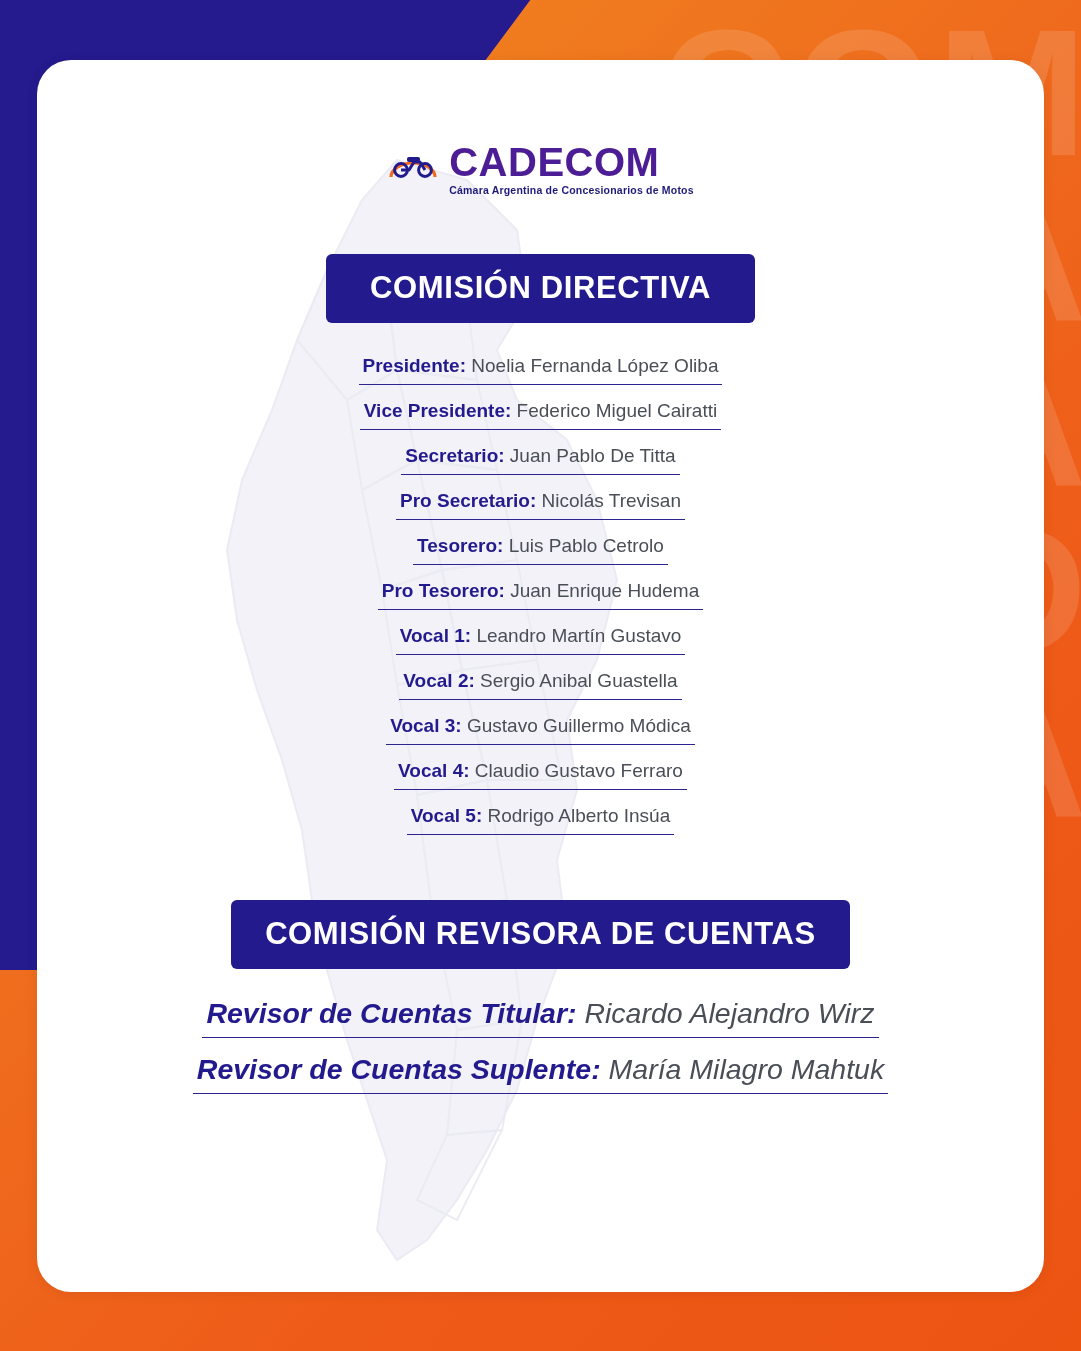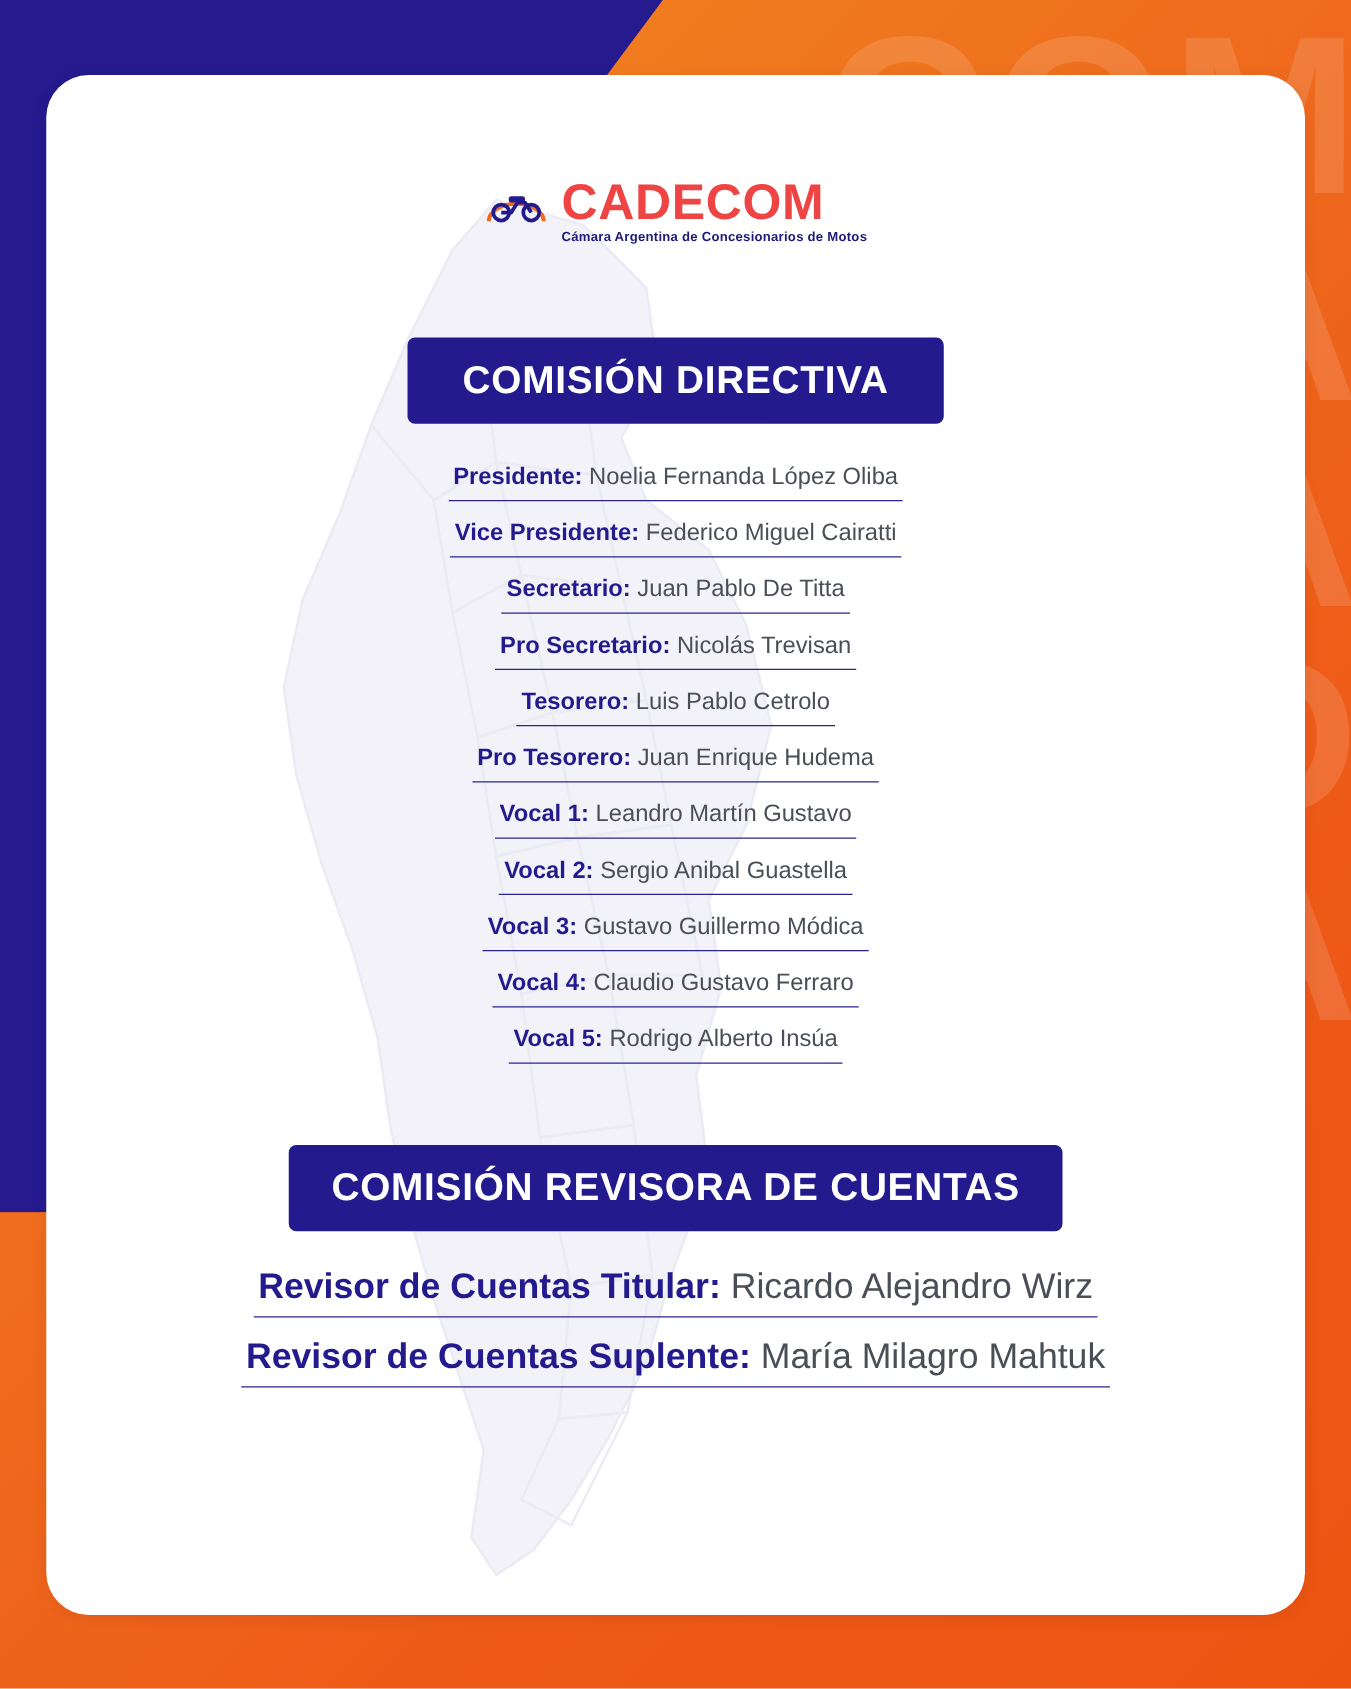--- a/index.html
+++ b/index.html
@@ -101,21 +101,21 @@
     position: relative;
     display: inline-block;
   }
   .logo-text-wrap {
     text-align: left;
     line-height: 1;
   }
   .logo-title {
     font-size: 40px;
     font-weight: bold;
-    color: #ef4444;
+    color: #4c1d95;
     letter-spacing: 0.5px;
   }
   .logo-sub {
     font-size: 10.5px;
     color: #1f1a7a;
     letter-spacing: 0.2px;
     margin-top: 3px;
     font-weight: 600;
   }
 
@@ -123,21 +123,21 @@
   .banner {
     display: inline-block;
     background: #231a8d;
     color: #ffffff;
     font-size: 31px;
     font-weight: bold;
     letter-spacing: 0.6px;
     padding: 16px 44px 17px;
     border-radius: 6px;
   }
-  .banner-directiva { margin-top: 68px; }
+  .banner-directiva { margin-top: 52px; }
   .banner-revisora  { margin-top: 56px; padding-left: 34px; padding-right: 34px; }
 
   
   .members {
     margin-top: 26px;
     display: flex;
     flex-direction: column;
     align-items: center;
     gap: 0px;
   }
@@ -150,21 +150,21 @@
     border-bottom: 1.6px solid #2b2490;
     margin-bottom: 9px;
   }
   .member-role {
     font-weight: bold;
     color: #231a8d;
   }
   .member-name { color: #4a4f57; }
 
   .members-revisora { margin-top: 22px; }
-  .members-revisora .member-row { font-size: 28.5px; }
+  .members-revisora .member-row { font-size: 28.5px; font-style: italic; }
 </style>
 </head>
 <body>
 
 <div class="poster">
 
   <div class="bg-navy-wedge"></div>
   <div class="bg-navy-wedge2"></div>
 
   <div class="bg-ghost">

